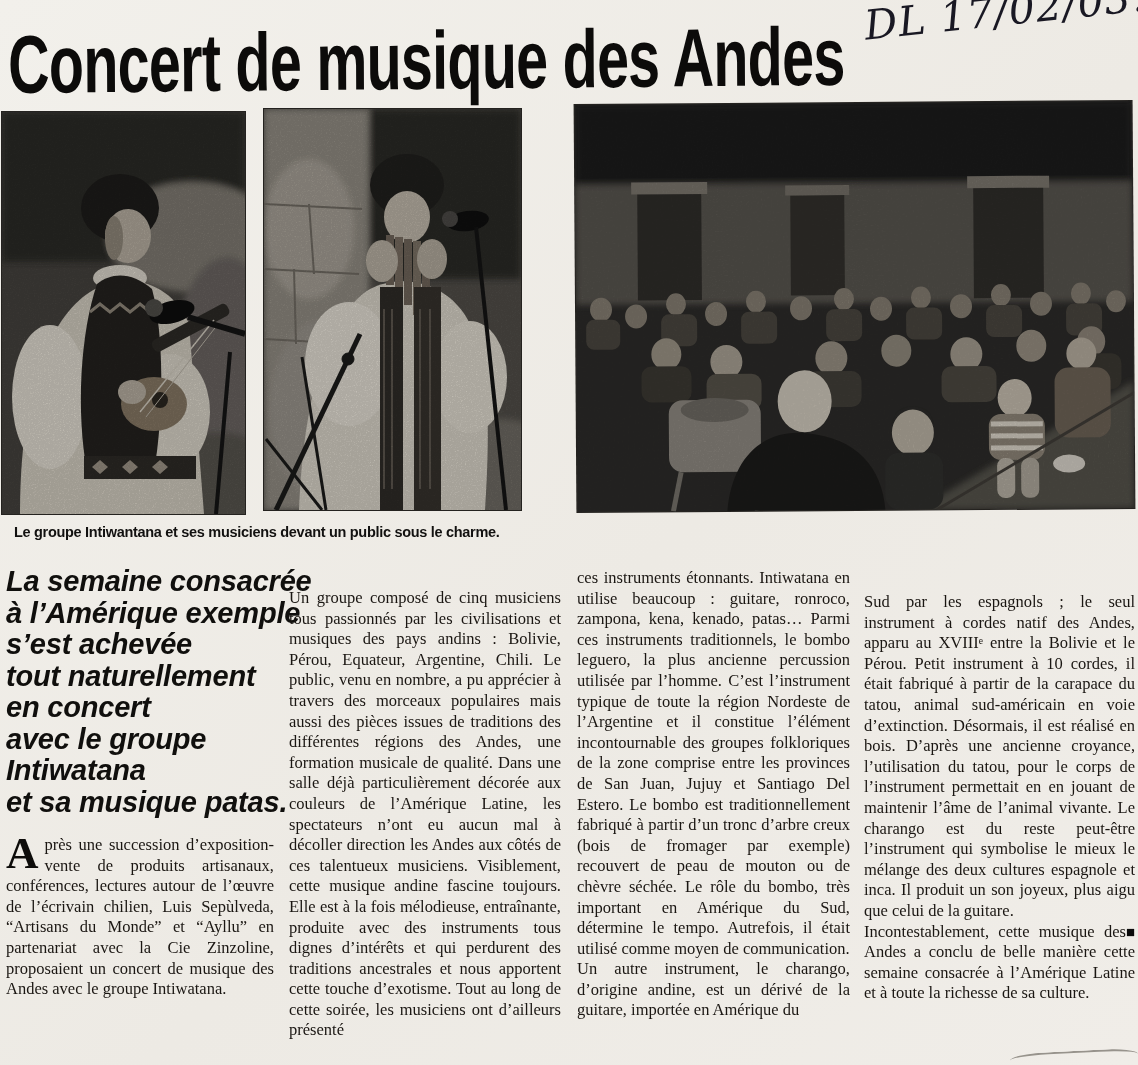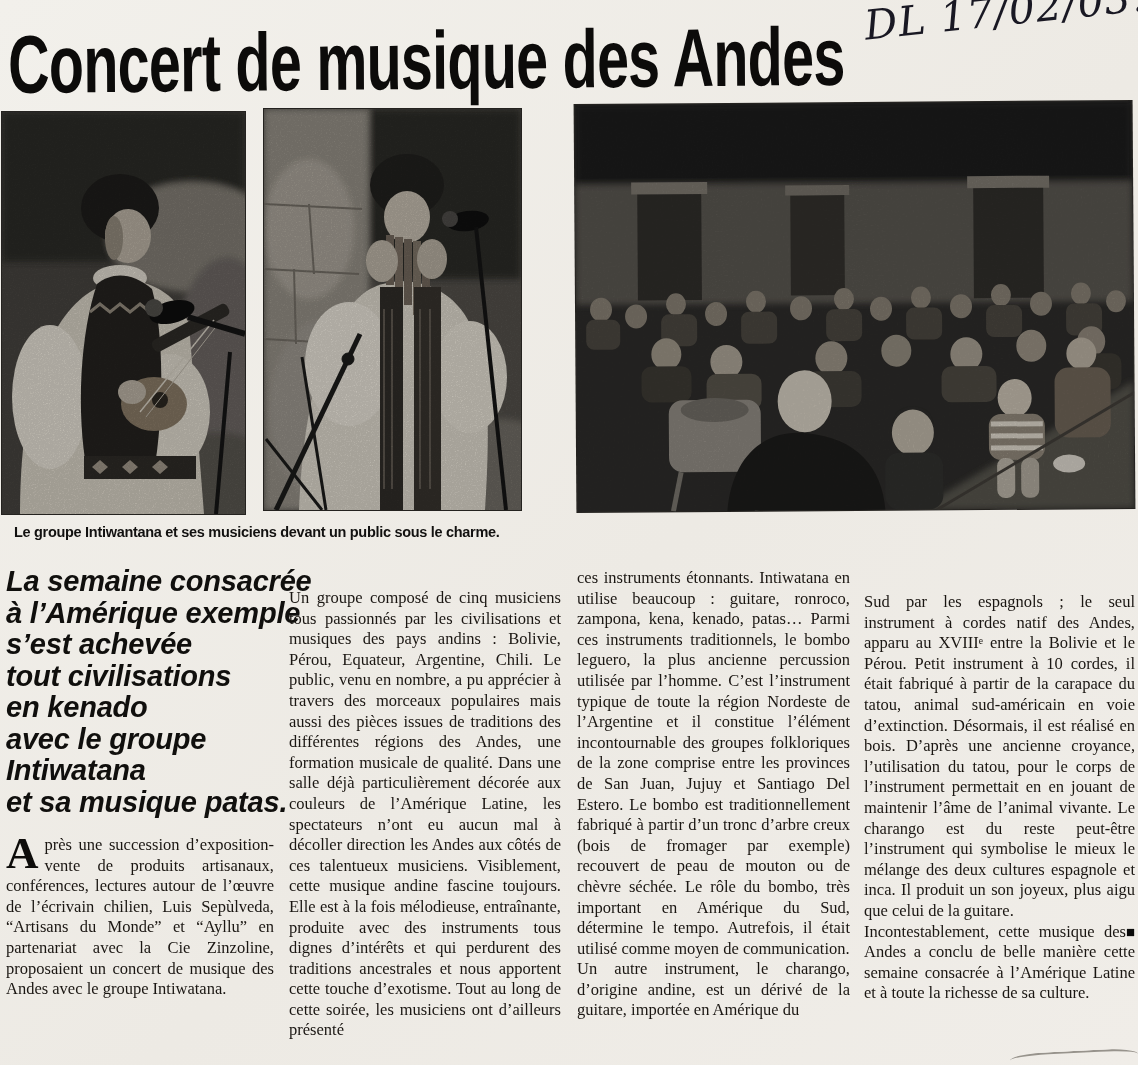--- a/index.html
+++ b/index.html
@@ -299,22 +299,22 @@
     </svg>
   </figure>
 
   <div class="caption">Le groupe Intiwantana et ses musiciens devant un public sous le charme.</div>
 
   <div class="col col-1">
     <div class="intro">
       <div>La semaine consacrée</div>
       <div>à l’Amérique exemple</div>
       <div>s’est achevée</div>
-      <div>tout civilisations</div>
-      <div>en kenado</div>
+      <div>tout naturellement</div>
+      <div>en concert</div>
       <div>avec le groupe</div>
       <div>Intiwatana</div>
       <div>et sa musique patas.</div>
     </div>
     <p class="body-text"><span class="dropcap">A</span><span>près une succession d’exposition-vente de produits artisanaux, conférences, lectures autour de l’œuvre de l’écrivain chilien, Luis Sepùlveda, “Artisans du Monde” et “Ayllu” en partenariat avec la Cie Zinzoline, proposaient un concert de musique des Andes avec le groupe Intiwatana.</span></p>
   </div>
 
   <div class="col col-2">
     <p class="body-text">Un groupe composé de cinq musiciens tous passionnés par les civilisations et musiques des pays andins : Bolivie, Pérou, Equateur, Argentine, Chili. Le public, venu en nombre, a pu apprécier à travers des morceaux populaires mais aussi des pièces issues de traditions des différentes régions des Andes, une formation musicale de qualité. Dans une salle déjà particulièrement décorée aux couleurs de l’Amérique Latine, les spectateurs n’ont eu aucun mal à décoller direction les Andes aux côtés de ces talentueux musiciens. Visiblement, cette musique andine fascine toujours. Elle est à la fois mélodieuse, entraînante, produite avec des instruments tous dignes d’intérêts et qui perdurent des traditions ancestrales et nous apportent cette touche d’exotisme. Tout au long de cette soirée, les musiciens ont d’ailleurs présenté</p>
   </div>

